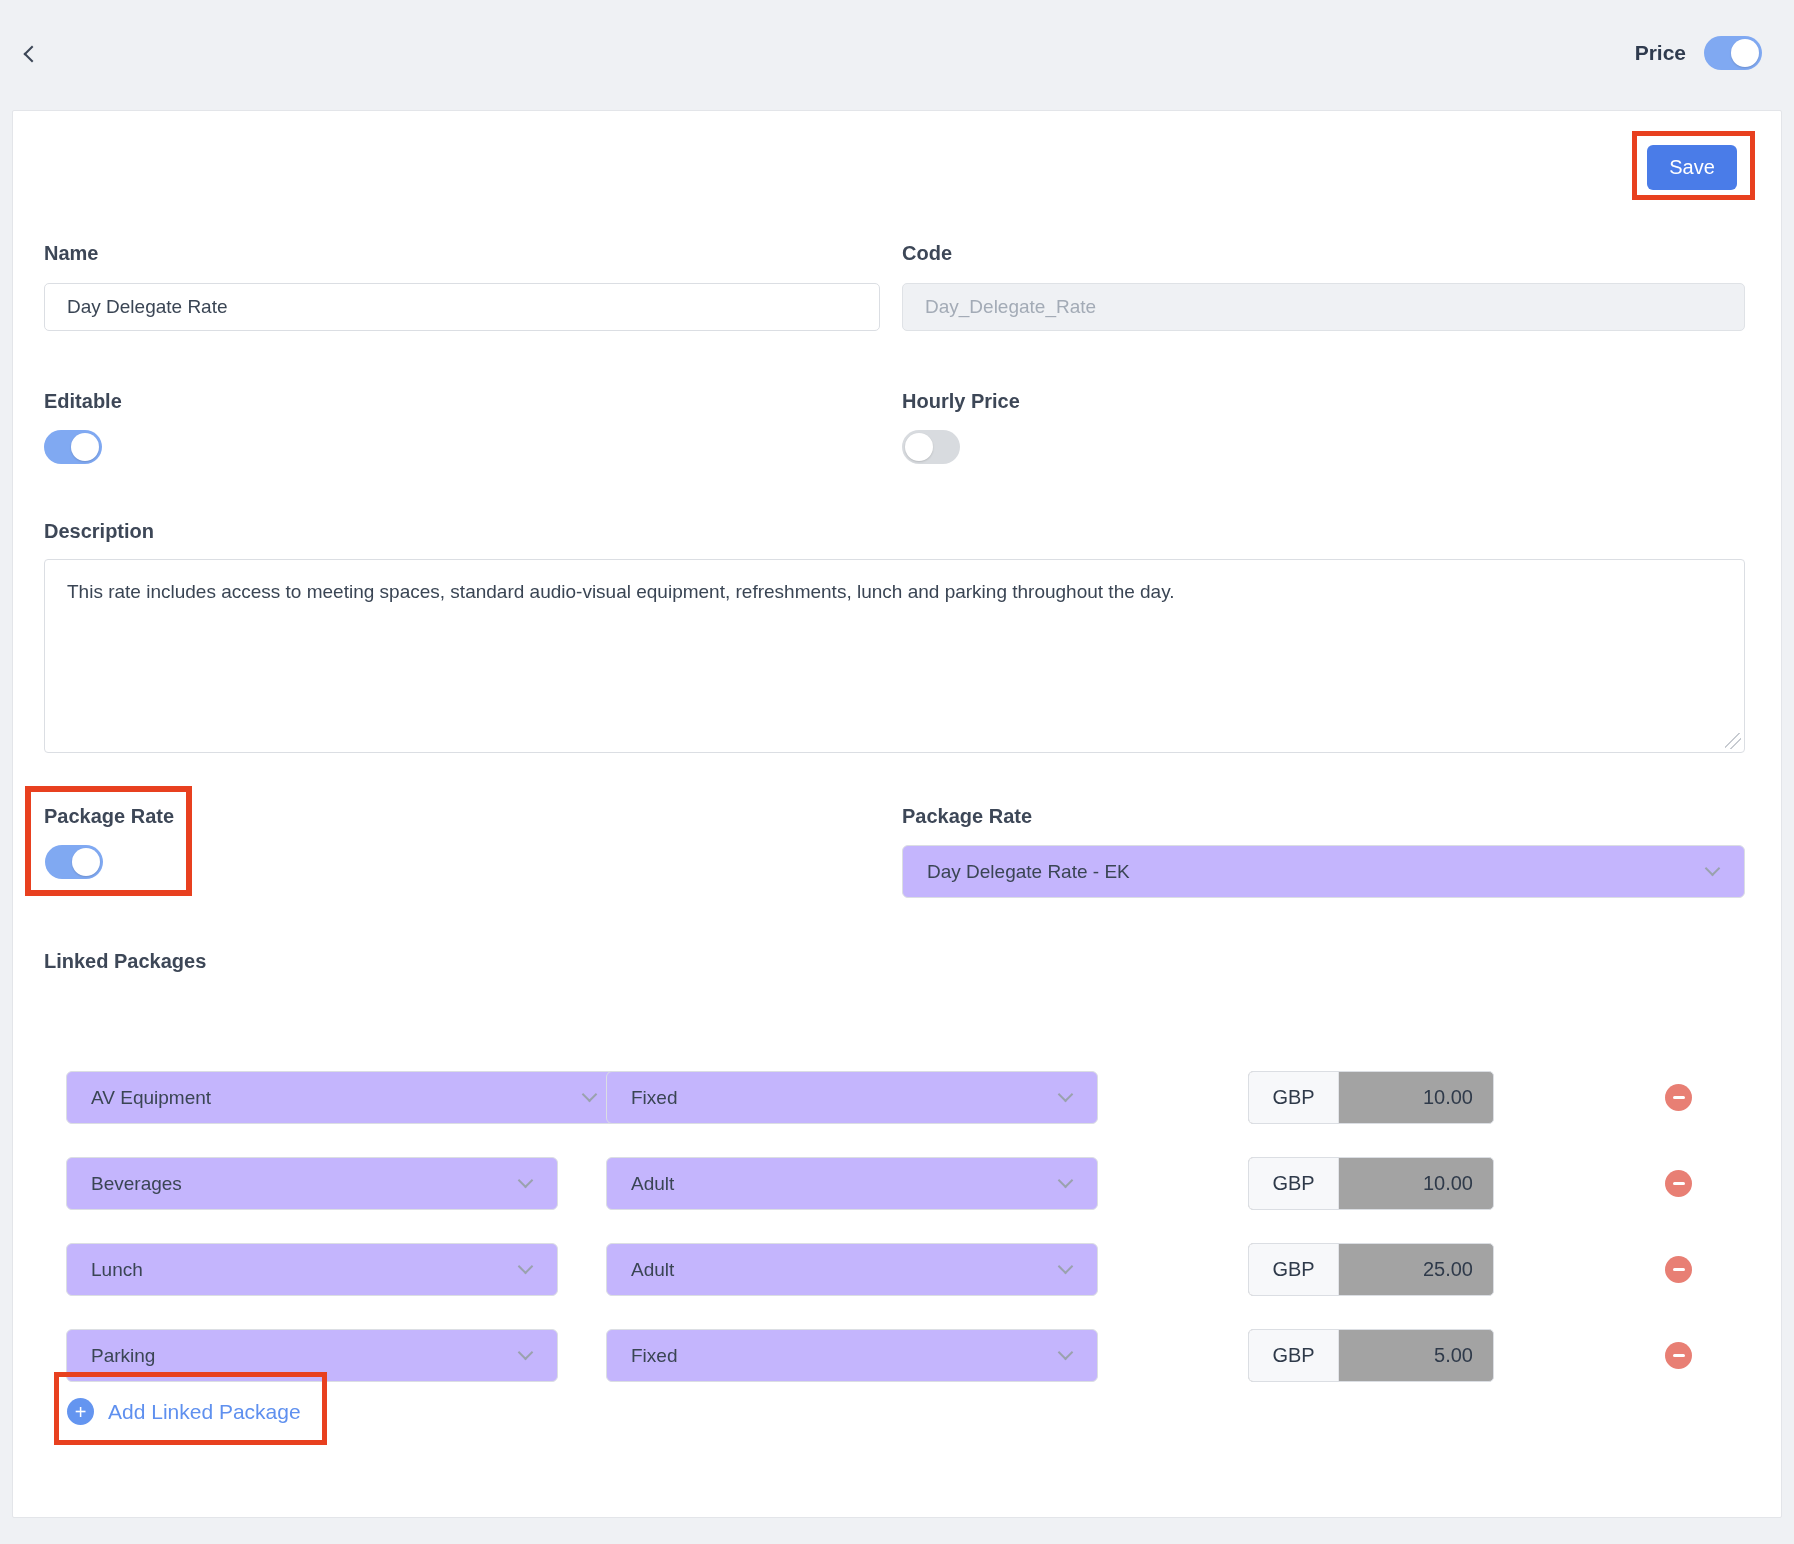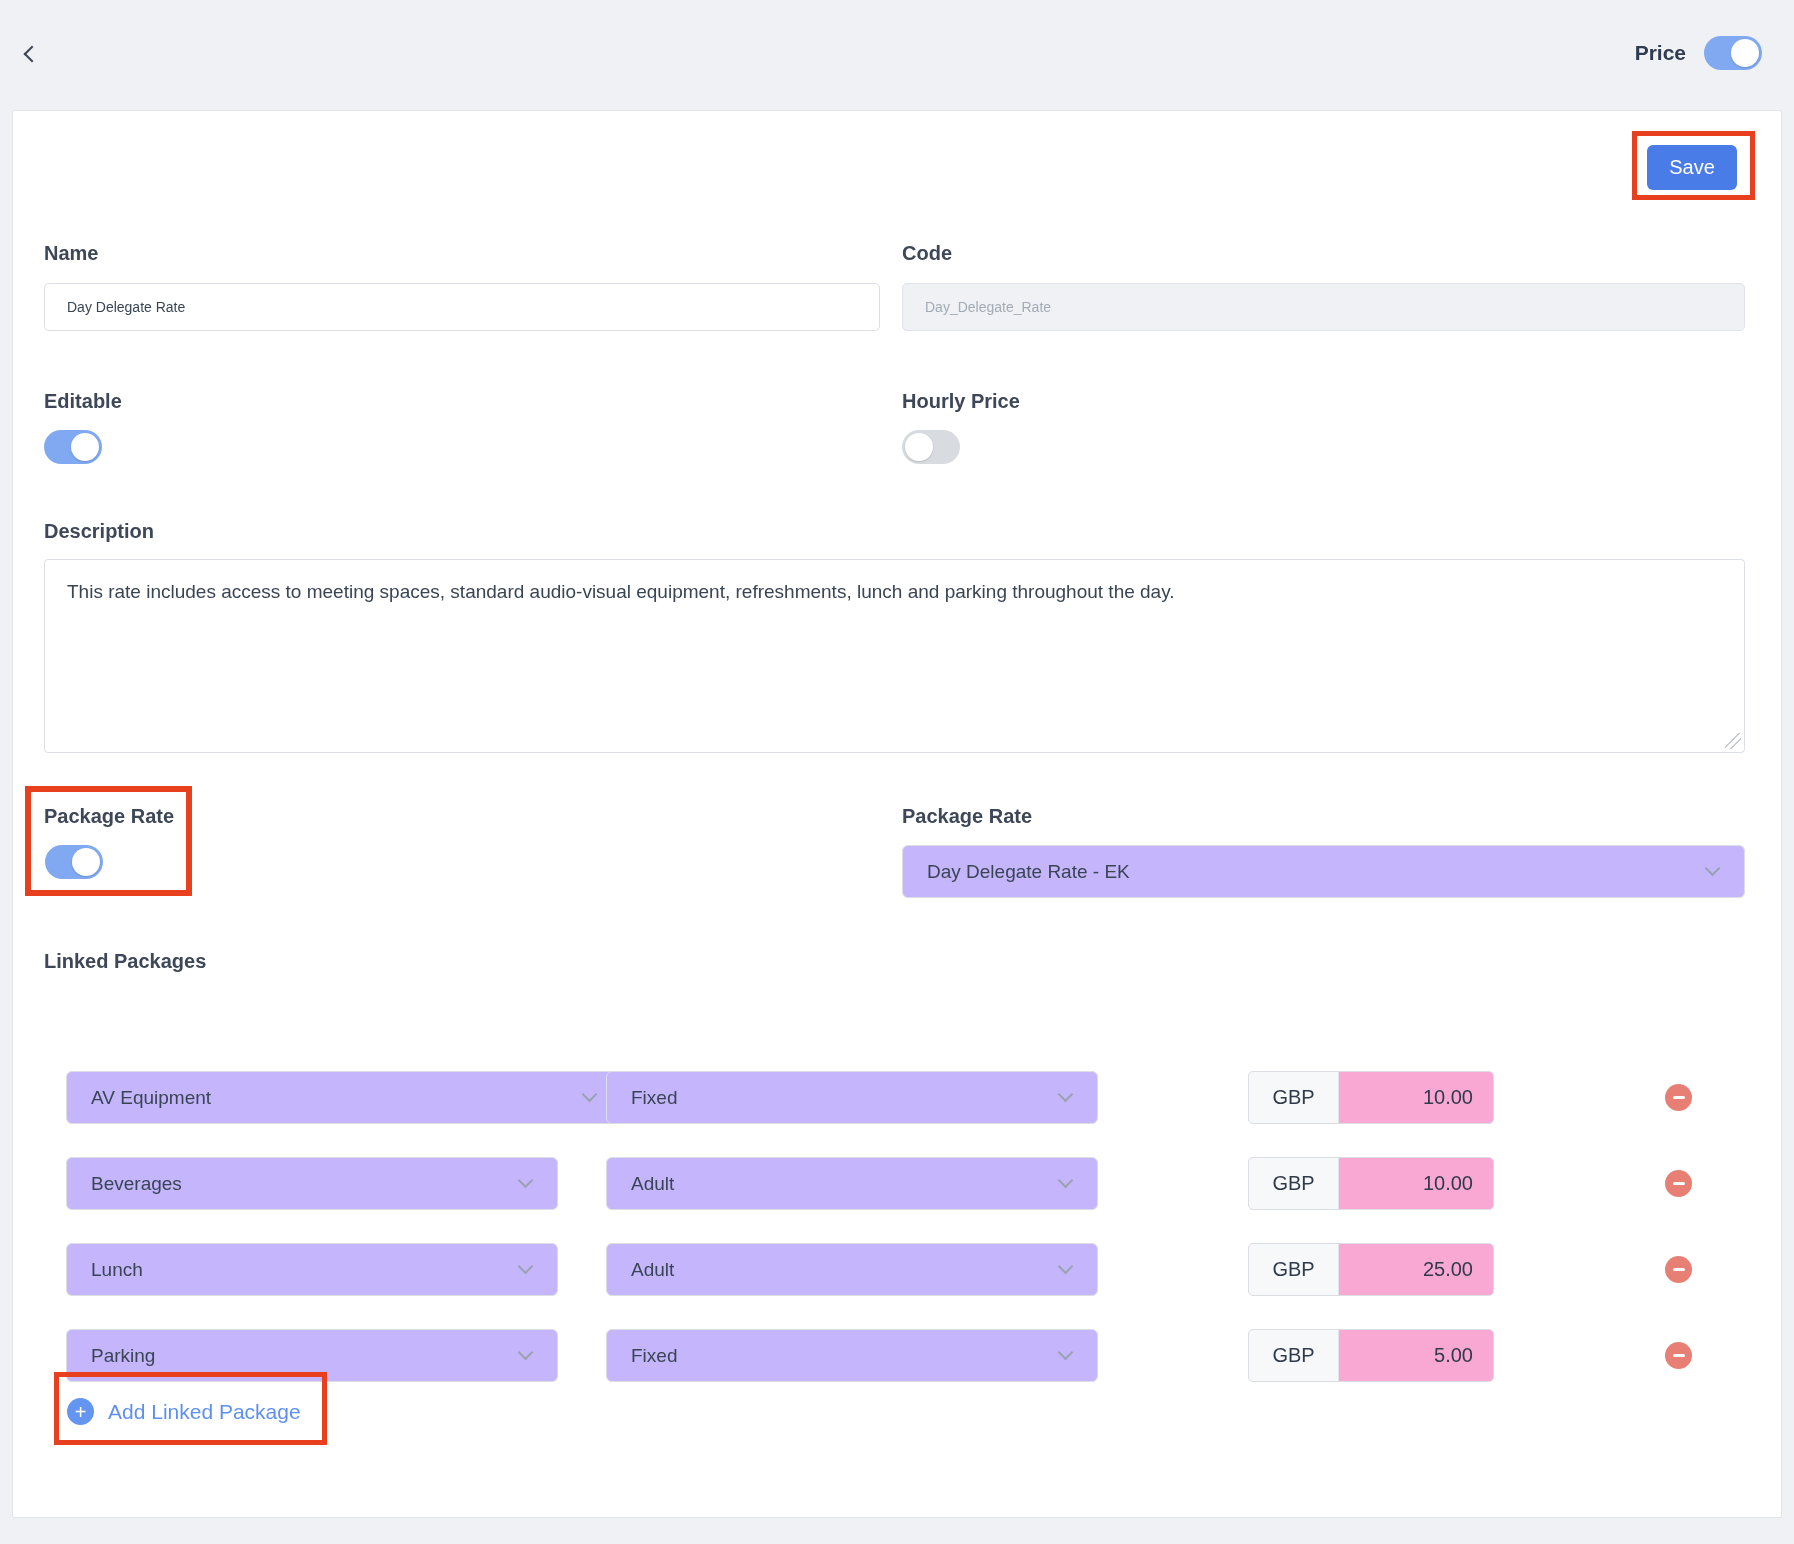--- a/index.html
+++ b/index.html
@@ -70,21 +70,21 @@
   }
 
   .field-label {
     position:absolute; font-size:20px; font-weight:700; color:#3d4757;
   }
 
   .text-input {
     position:absolute; height:48px;
     border:1px solid #dbdee3; border-radius:5px;
     background:#ffffff;
-    font-family:inherit; font-size:14px; color:#3a4554;
+    font-family:inherit; font-size:19px; color:#3a4554;
     padding:0 22px; outline:none;
   }
   .text-input:disabled, .text-input.disabled {
     background:#eff1f4; color:#a3abb6; border-color:#dfe2e6;
   }
 
   .textarea {
     position:absolute; left:44px; top:559px;
     width:1701px; height:194px;
     border:1px solid #dbdee3; border-radius:4px;
@@ -120,21 +120,21 @@
     width:1701px; height:53px;
     background:#f7f8fa;
   }
   .col-head {
     position:absolute; top:50%; transform:translate(-50%,-50%);
     font-size:18px; color:#727d8d;
   }
 
   .amount-group {
     position:absolute; height:53px; width:246px; left:1248px;
-    border:1px solid #dbdee3; border-radius:5px; background:#f9a8d4;
+    border:1px solid #dbdee3; border-radius:5px; background:#a3a3a3;
     display:flex; overflow:hidden;
   }
   .currency-cell {
     width:90px; background:#f7f8fa; border-right:1px solid #e2e4e8;
     display:flex; align-items:center; justify-content:center;
     font-size:20px; color:#2f3a4a;
   }
   .amount-cell {
     flex:1; display:flex; align-items:center; justify-content:flex-end;
     padding-right:20px; font-size:20px; color:#2f3a4a;

